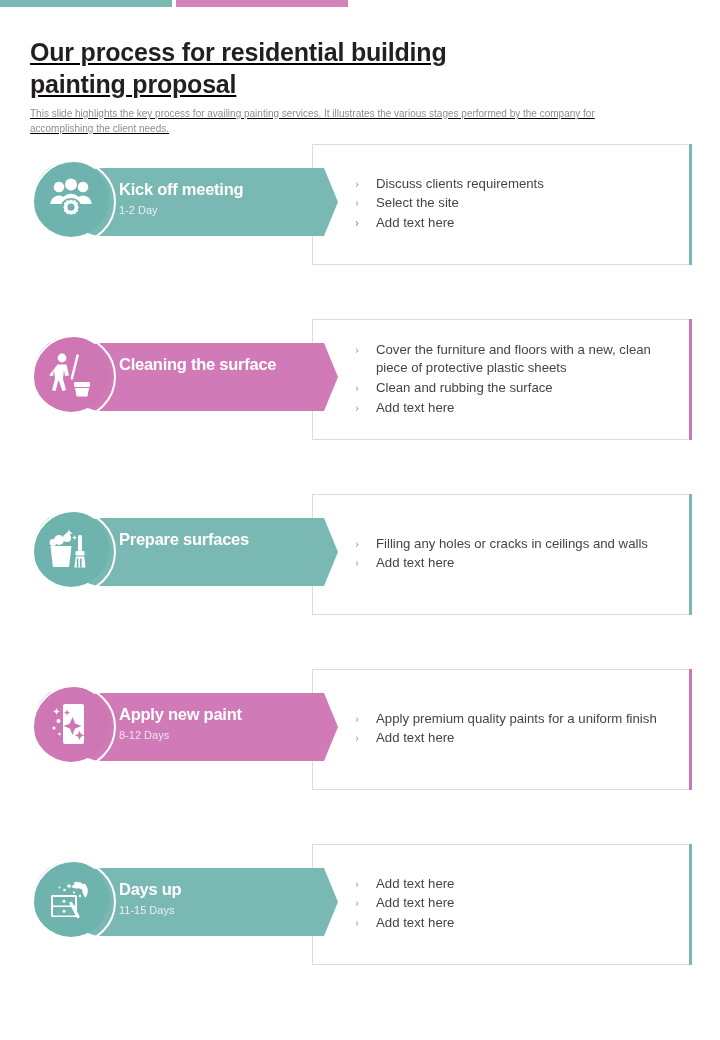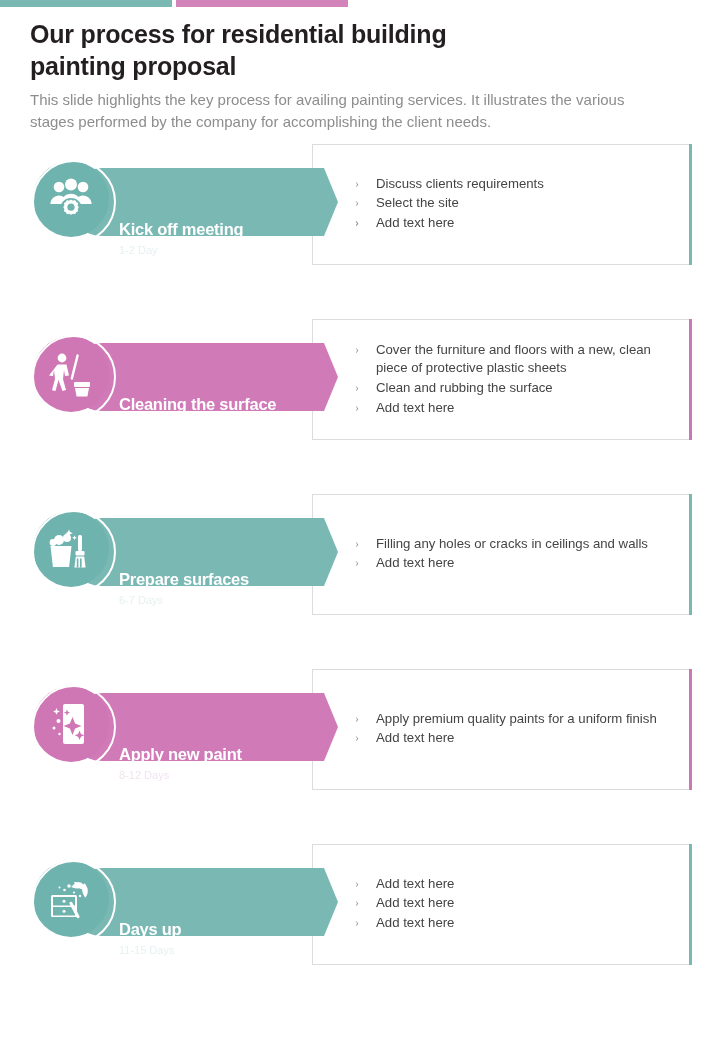--- a/index.html
+++ b/index.html
@@ -33,35 +33,36 @@
     position: absolute;
     left: 176px; top: 0;
     width: 172px; height: 7px;
     background: #d283b9;
   }
 
   
   .header {
     position: absolute;
     left: 30px;
-    top: 18px;
+    top: 36px;
     width: 660px;
+    text-decoration: underline;
   }
   .slide-title {
     font-size: 25px;
     font-weight: bold;
     color: #231f20;
     line-height: 1.28;
     letter-spacing: -0.2px;
     margin: 0;
     width: 500px;
   }
   .slide-subtitle {
     margin: 7px 0 0 0;
-    font-size: 15px;
+    font-size: 10px;
     line-height: 1.45;
     color: #8d8d8d;
     width: 616px;
   }
 
   
   .row {
     position: absolute;
     left: 0;
     width: 720px;
@@ -154,21 +155,20 @@
     top: 12px;
     width: 200px;
   }
   .banner-title {
     font-size: 16.5px;
     font-weight: bold;
     color: #ffffff;
     letter-spacing: -0.25px;
     line-height: 1.2;
     white-space: nowrap;
-    margin-top: 40px;
   }
   .banner-sub {
     margin-top: 4px;
     font-size: 11px;
     color: #f0e4ef;
     line-height: 1.2;
   }
   .row-teal .banner-sub { color: #e6f1f0; }
 
   
@@ -289,21 +289,20 @@
     <ul class="bullets">
       <li class="bullet"><span class="chev">›</span><span>Filling any holes or cracks in ceilings and walls</span></li>
       <li class="bullet"><span class="chev">›</span><span>Add text here</span></li>
     </ul>
   </div>
   <div class="banner">
     <div class="banner-body"></div>
     <div class="banner-head"></div>
     <div class="banner-text">
       <div class="banner-title">Prepare surfaces</div>
-      <div class="banner-sub">6-7 Days</div>
     </div>
   </div>
   <div class="badge">
     <div class="badge-disc"></div>
     <div class="badge-ring"></div>
     <div class="badge-glyph">
       <svg width="48" height="44" viewBox="0 0 48 44">
         <circle cx="12" cy="13" r="5" fill="#fff"></circle>
         <circle cx="20" cy="11" r="4" fill="#fff"></circle>
         <circle cx="6" cy="15.5" r="3.4" fill="#fff"></circle>

